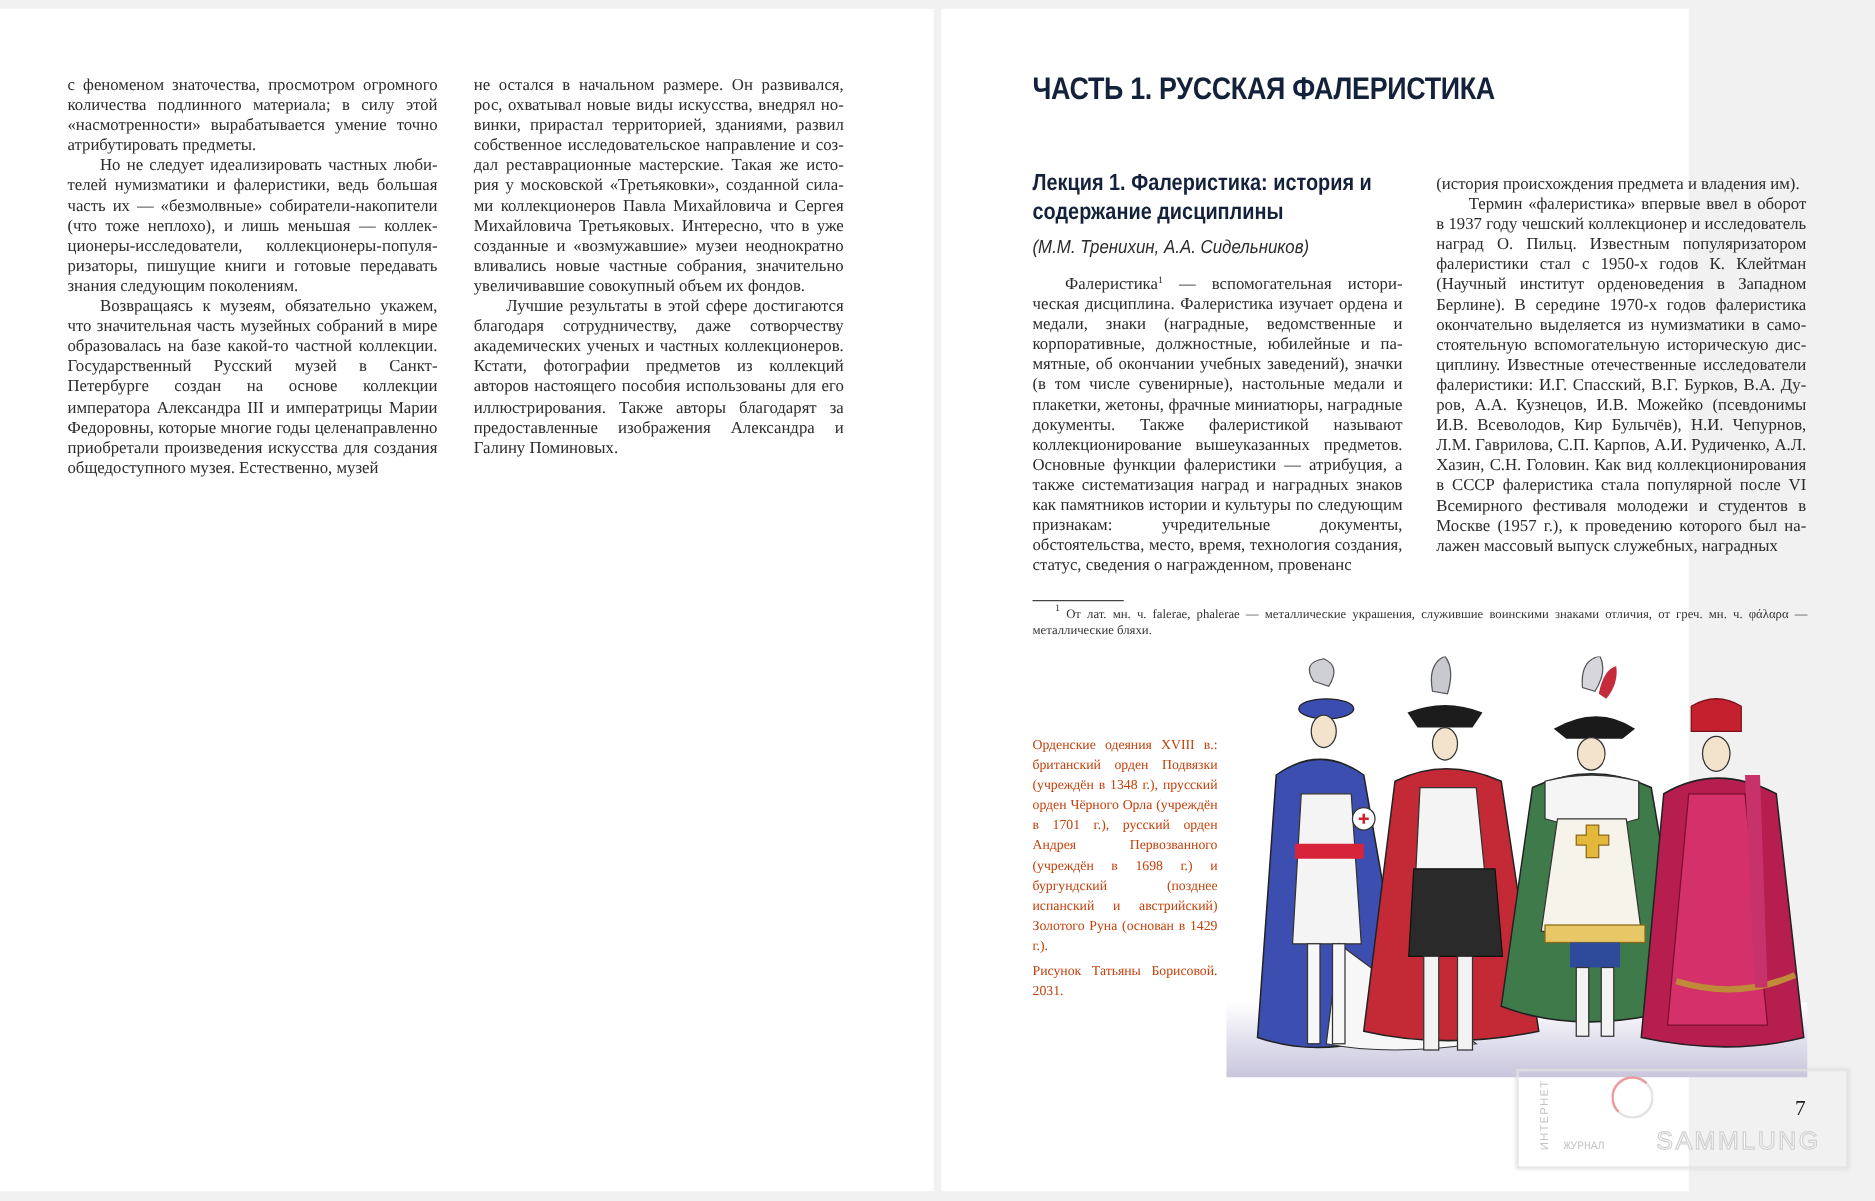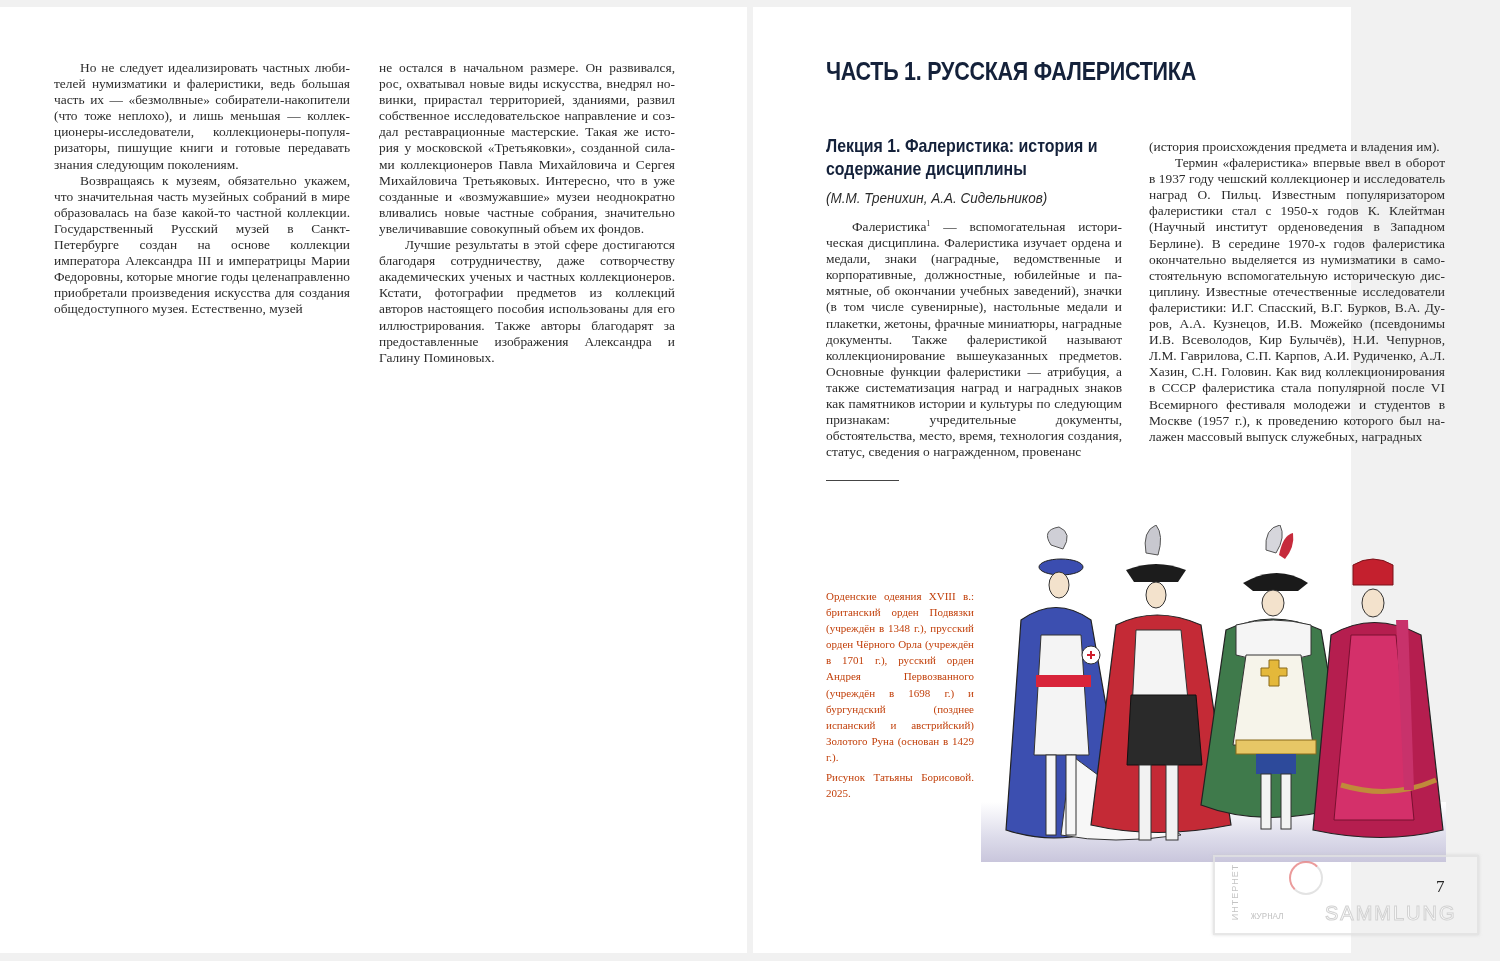--- a/index.html
+++ b/index.html
@@ -79,20 +79,21 @@
     font-size: 9px; color: rgba(190,190,190,0.9);
   }
   .wm-ring { position: absolute; left: 74px; top: 4px; width: 30px; height: 30px; border-radius: 50%;
     border: 2px solid rgba(230,130,130,0.8); border-right-color: rgba(220,220,220,0.8); border-bottom-color: rgba(220,220,220,0.8); }
 </style>
 </head>
 <body>
 
 <div class="page page-left">
   <div class="col col-l1">
+    <p>с феноменом знаточества, просмотром огромно­го количества подлинного материала; в силу этой «насмотренности» вырабатывается умение точно атрибутировать предметы.</p>
     <p class="indent">Но не следует идеализировать частных люби­телей нумизматики и фалеристики, ведь большая часть их — «безмолвные» собиратели-накопители (что тоже неплохо), и лишь меньшая — коллек­ционеры-исследователи, коллекционеры-популя­ризаторы, пишущие книги и готовые передавать знания следующим поколениям.</p>
     <p class="indent">Возвращаясь к музеям, обязательно ука­жем, что значительная часть музейных собра­ний в мире образовалась на базе какой-то част­ной коллекции. Государственный Русский музей в Санкт-Петербурге создан на основе коллекции императора Александра III и императрицы Марии Федоровны, которые многие годы целенаправлен­но приобретали произведения искусства для соз­дания общедоступного музея. Естественно, музей</p>
   </div>
   <div class="col col-l2">
     <p>не остался в начальном размере. Он развивался, рос, охватывал новые виды искусства, внедрял но­винки, прирастал территорией, зданиями, развил собственное исследовательское направление и соз­дал реставрационные мастерские. Такая же исто­рия у московской «Третьяковки», созданной сила­ми коллекционеров Павла Михайловича и Сергея Михайловича Третьяковых. Интересно, что в уже созданные и «возмужавшие» музеи неоднократно вливались новые частные собрания, значительно увеличивавшие совокупный объем их фондов.</p>
     <p class="indent">Лучшие результаты в этой сфере достигают­ся благодаря сотрудничеству, даже сотворчеству академических ученых и частных коллекционе­ров. Кстати, фотографии предметов из коллек­ций авторов настоящего пособия использованы для его иллюстрирования. Также авторы благода­рят за предоставленные изображения Александра и Галину Поминовых.</p>
   </div>
 </div>
 
 <div class="page page-right">
@@ -103,24 +104,25 @@
   <div class="col col-r1">
     <p class="indent"><span>Фалеристика</span><sup>1</sup><span> — вспомогательная истори­ческая дисциплина. Фалеристика изучает орде­на и медали, знаки (наградные, ведомственные и корпоративные, должностные, юбилейные и па­мятные, об окончании учебных заведений), знач­ки (в том числе сувенирные), настольные медали и плакетки, жетоны, фрачные миниатюры, наград­ные документы. Также фалеристикой называют коллекционирование вышеуказанных предметов. Основные функции фалеристики — атрибуция, а также систематизация наград и наградных зна­ков как памятников истории и культуры по сле­дующим признакам: учредительные документы, обстоятельства, место, время, технология созда­ния, статус, сведения о награжденном, провенанс</span></p>
   </div>
 
   <div class="col col-r2">
     <p>(история происхождения предмета и владения им).</p>
     <p class="indent">Термин «фалеристика» впервые ввел в оборот в 1937 году чешский коллекционер и исследова­тель наград О. Пильц. Известным популяризато­ром фалеристики стал с 1950-х годов К. Клейтман (Научный институт орденоведения в Западном Берлине). В середине 1970-х годов фалеристика окончательно выделяется из нумизматики в само­стоятельную вспомогательную историческую дис­циплину. Известные отечественные исследователи фалеристики: И.Г. Спасский, В.Г. Бурков, В.А. Ду­ров, А.А. Кузнецов, И.В. Можейко (псевдонимы И.В. Всеволодов, Кир Булычёв), Н.И. Чепурнов, Л.М. Гаврилова, С.П. Карпов, А.И. Рудиченко, А.Л. Хазин, С.Н. Головин. Как вид коллекционирова­ния в СССР фалеристика стала популярной после VI Всемирного фестиваля молодежи и студентов в Москве (1957 г.), к проведению которого был на­лажен массовый выпуск служебных, наградных</p>
   </div>
 
   <div class="footnote-rule"></div>
+  <div class="footnote"><sup>1</sup><span> От лат. мн. ч. falerae, phalerae — металлические украшения, служившие воинскими знаками отличия, от греч. мн. ч. φάλαρα — металлические бляхи.</span></div>
 
   <div class="caption">
     <p>Орденские одеяния XVIII в.: британский ор­ден Подвязки (учреждён в 1348 г.), прусский орден Чёрного Орла (учреждён в 1701 г.), русский орден Андрея Первозванного (учреждён в 1698 г.) и бургундский (позднее испанский и австрий­ский) Золотого Руна (основан в 1429 г.).</p>
-    <p>Рисунок Татьяны Бори­совой. 2025.</p>
+    <p>Рисунок Татьяны Бори­совой. 2031.</p>
   </div>
 
   <div class="illustration">
     <div class="floor"></div>
     <svg width="465" height="337" viewBox="0 0 465 337" style="position:absolute;left:0;top:0;">
 
       <g>
         <path d="M70 20 q-10 -15 8 -18 q14 6 4 22 z" fill="#cfcfd6" stroke="#555" stroke-width="1"></path>
         <ellipse cx="80" cy="42" rx="22" ry="8" fill="#3b4db0" stroke="#222"></ellipse>
         <ellipse cx="78" cy="60" rx="10" ry="13" fill="#f3e2cc" stroke="#333"></ellipse>

